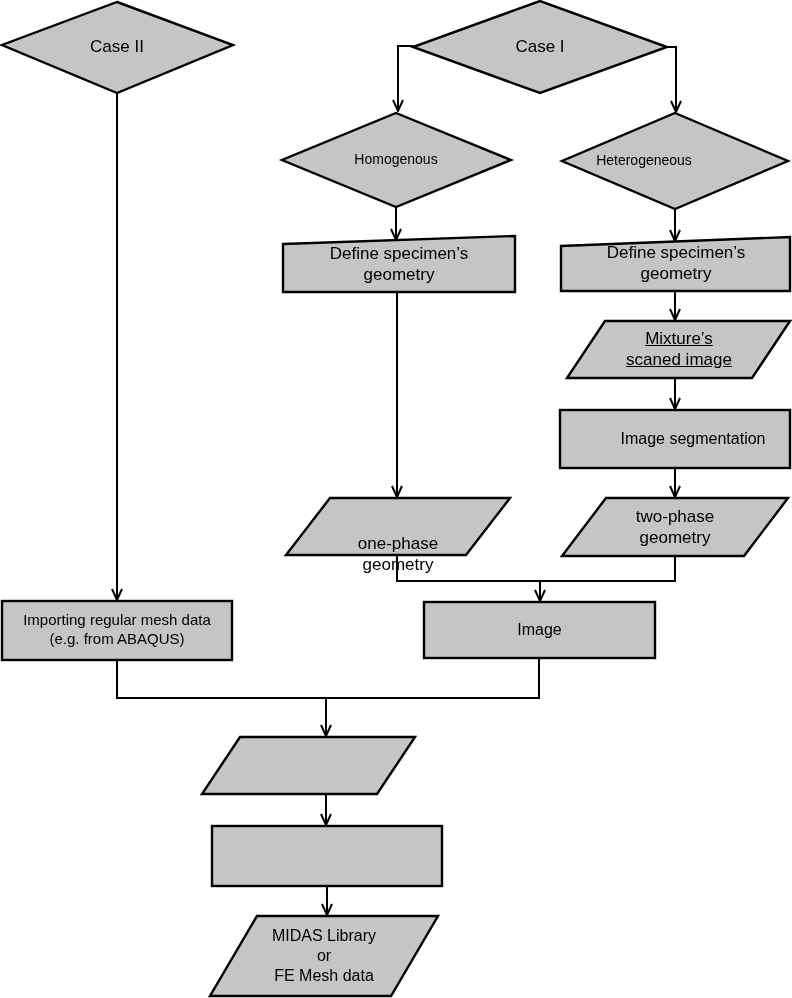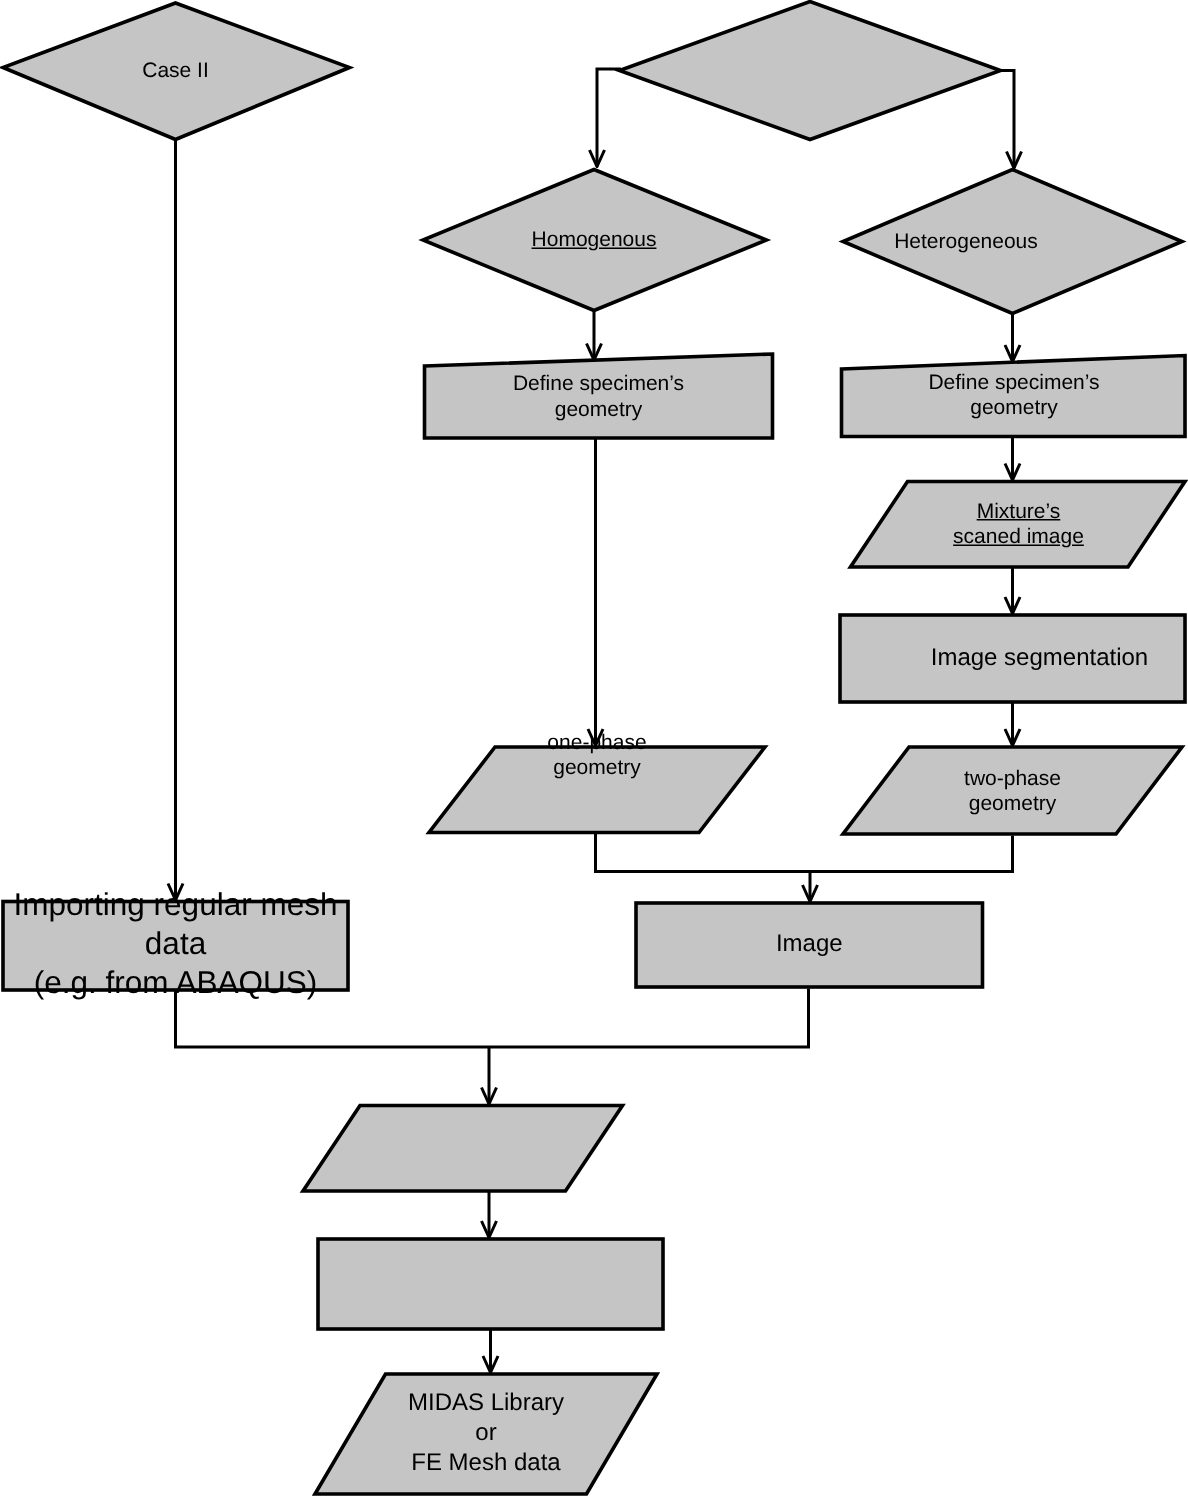--- a/index.html
+++ b/index.html
@@ -46,23 +46,23 @@
     position: absolute;
     display: flex;
     align-items: center;
     justify-content: center;
     text-align: center;
     white-space: pre-line;
     color: var(--text-color);
     line-height: 1.25;
     pointer-events: none;
   }
-  .fs17 { font-size: 14px; }
+  .fs17 { font-size: 17px; }
   .fs16 { font-size: 16px; }
-  .fs15 { font-size: 21px; text-align: center; }
+  .fs15 { font-size: 15px; text-align: center; }
   .fs14 { font-size: 14px; }
 </style>
 </head>
 <body>
 
 <div class="canvas">
 
   <svg width="792" height="998" viewBox="0 0 792 998">
     <defs>
       <marker id="arrow" viewBox="0 0 14 14" markerWidth="14" markerHeight="14" refX="13" refY="7" orient="auto" markerUnits="userSpaceOnUse">
@@ -101,30 +101,31 @@
       <polygon class="node" points="606,498 788,498 744,556 562,556"></polygon>
       <rect class="node" x="2" y="601" width="230" height="59"></rect>
       <rect class="node" x="424" y="602" width="231" height="56"></rect>
       <polygon class="node" points="240,737 415,737 377,794 202,794"></polygon>
       <rect class="node" x="212" y="826" width="230" height="60"></rect>
       <polygon class="node" points="257,916 438,916 391,996 210,996"></polygon>
     </g>
   </svg>
 
   <div class="label fs17" style="left:27px;top:27px;width:180px;height:40px;">Case II</div>
-  <div class="label fs14" style="left:306px;top:140px;width:180px;height:40px;text-decoration:underline;">Homogenous</div>
+  <div class="label fs17" style="left:450px;top:27px;width:180px;height:40px;">Case I</div>
+  <div class="label fs14" style="left:306px;top:140px;width:180px;height:40px;">Homogenous</div>
   <div class="label fs14" style="left:554px;top:141px;width:180px;height:40px;">Heterogeneous</div>
   <div class="label fs17" style="left:289px;top:240px;width:220px;height:48px;">Define specimen’s
 geometry</div>
   <div class="label fs17" style="left:566px;top:239px;width:220px;height:48px;">Define specimen’s
 geometry</div>
   <div class="label fs17" style="left:589px;top:326px;width:180px;height:46px;text-decoration:underline;">Mixture’s
 scaned image</div>
   <div class="label fs16" style="left:560px;top:415px;width:236px;height:48px;margin-left:15px;">Image segmentation</div>
-  <div class="label fs17" style="left:308px;top:480px;width:180px;height:46px;">one-phase
+  <div class="label fs17" style="left:308px;top:531px;width:180px;height:46px;">one-phase
 geometry</div>
   <div class="label fs17" style="left:585px;top:504px;width:180px;height:46px;">two-phase
 geometry</div>
   <div class="label fs15" style="left:7px;top:606px;width:220px;height:48px;">Importing regular mesh data
 (e.g. from ABAQUS)</div>
   <div class="label fs16" style="left:424px;top:607px;width:231px;height:46px;">Image</div>
   <div class="label fs16" style="left:234px;top:921px;width:180px;height:70px;text-align:center;">MIDAS Library
 or
 FE Mesh data</div>
 

